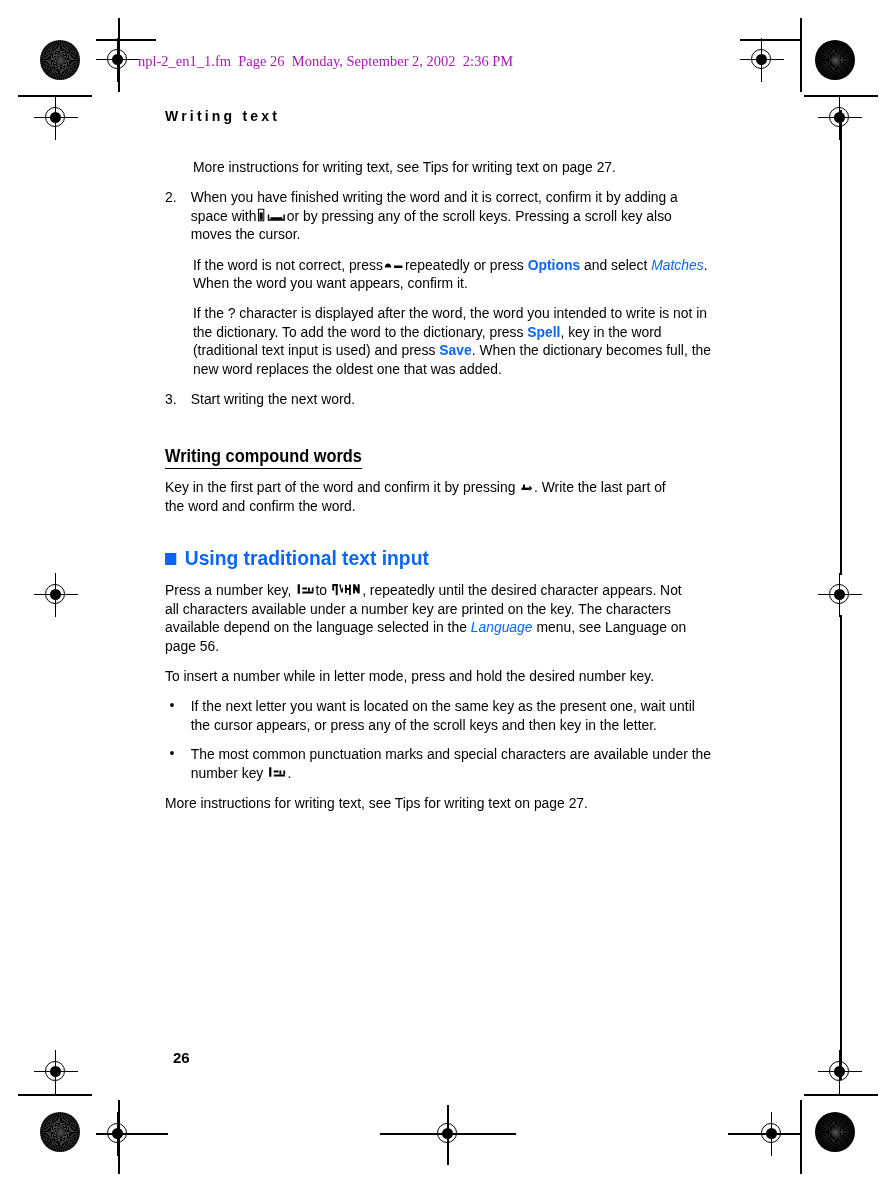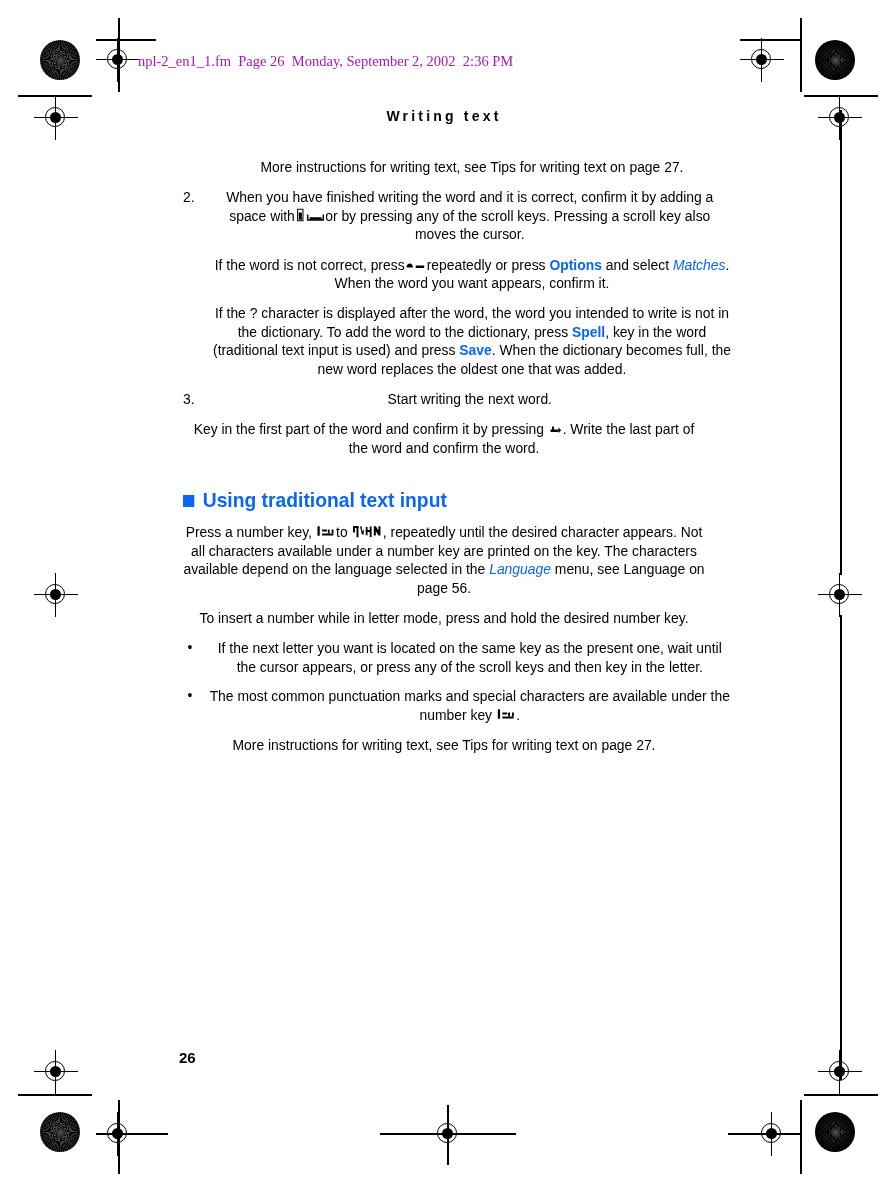--- a/index.html
+++ b/index.html
@@ -86,24 +86,23 @@
     top: 53px;
     font-family: "Liberation Serif", serif;
     font-size: 14.5px;
     color: #a21caf;
     white-space: pre;
   }
 
   
   .page-body {
     position: absolute;
-    left: 183px;
+    left: 165px;
     top: 108px;
     width: 522px;
-    text-align: center;
   }
 
   .running-head {
     font-family: "Liberation Sans", sans-serif;
     font-weight: bold;
     font-size: 14px;
     letter-spacing: 3.2px;
     color: #000;
     margin: 0 0 34px 0;
   }
@@ -215,21 +214,21 @@
   .keyglyph {
     display: inline-block;
     vertical-align: -1px;
     margin: 0 1px;
   }
   .keyglyph svg { display: block; }
 
   
   .folio {
     position: absolute;
-    left: 179px;
+    left: 173px;
     top: 1049px;
     font-family: "Liberation Sans Narrow", "Liberation Sans", sans-serif;
     font-weight: bold;
     font-size: 15px;
     color: #000;
   }
 </style>
 </head>
 <body>
 
@@ -358,20 +357,23 @@
     <span class="cmd">Spell</span><span>, key in the word (traditional text input is used) and press</span>
     <span class="cmd">Save</span><span>. When the dictionary becomes full, the new word replaces the oldest one that was added.</span>
   </p>
 
   <ol class="numlist">
     <li>
       <span class="num">3.</span><span>Start writing the next word.</span>
     </li>
   </ol>
 
+  <div class="sub-wrap">
+    <h3 class="sub">Writing compound words</h3>
+  </div>
 
   <p><span>Key in the first part of the word and confirm it by pressing</span>
     <span class="keyglyph"><svg width="14" height="14" viewBox="0 0 14 14">
           <path d="M1.5 8.6h8.6v2.4H1.5z" fill="#000"></path>
           <path d="M3.2 5.6h2.1v5.4H3.2z" fill="#000"></path>
           <path d="M10.1 6.4l3.0 2.8-3.0 2.8z" fill="#000"></path>
         </svg></span><span>. Write the last part of the word and confirm the word.</span>
   </p>
 
   <h2 class="blue-head">

